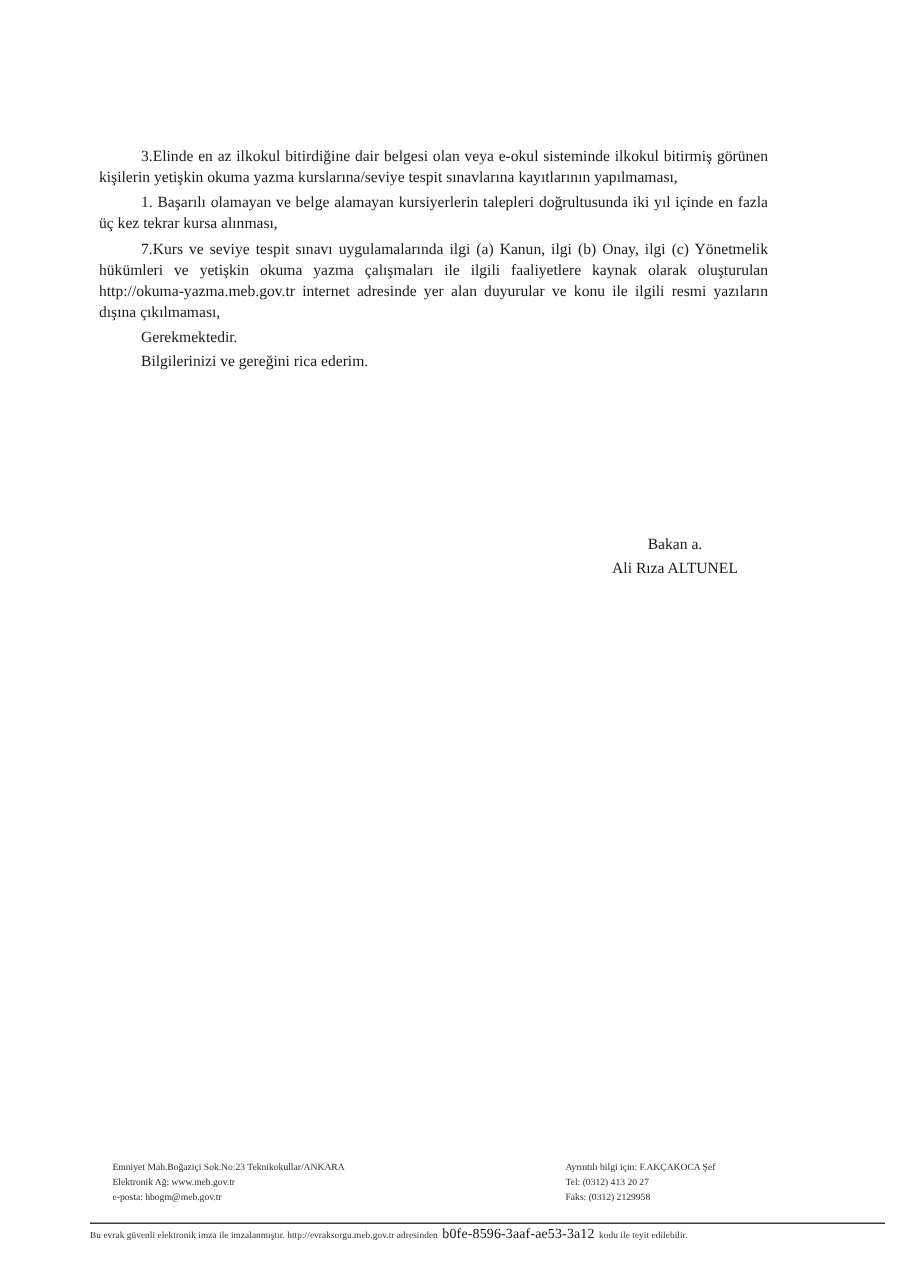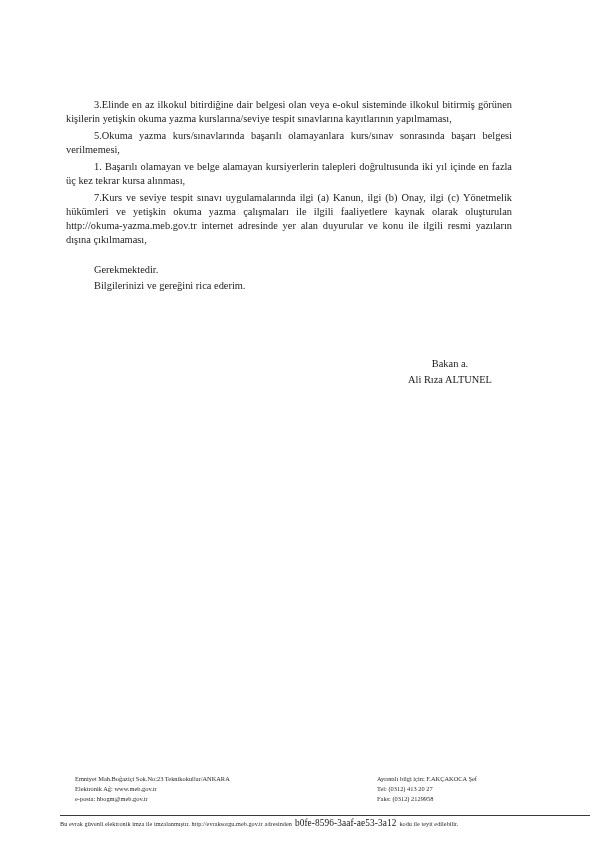--- a/index.html
+++ b/index.html
@@ -33,21 +33,21 @@
   .para {
     margin: 0 0 2.5px 0;
     font-size: 10.4px;
     line-height: 14.2px;
     text-align: justify;
     text-indent: 28px;
     color: #1b1b1b;
   }
 
   .para.tight {
-    margin-bottom: 14px;
+    margin-bottom: 1px;
   }
 
   .closing {
     margin: 0;
     font-size: 10.4px;
     line-height: 16.5px;
     text-indent: 28px;
     text-align: left;
     color: #1b1b1b;
   }
@@ -121,21 +121,20 @@
     padding: 0 3px;
   }
 </style>
 </head>
 <body>
 
 <div class="page">
 
   <div class="body-block">
     <p class="para">3.Elinde en az ilkokul bitirdiğine dair belgesi olan veya e-okul sisteminde ilkokul bitirmiş görünen kişilerin yetişkin okuma yazma kurslarına/seviye tespit sınavlarına kayıtlarının yapılmaması,</p>
-    <p class="para">5.Okuma yazma kurs/sınavlarında başarılı olamayanlara kurs/sınav sonrasında başarı belgesi verilmemesi,</p>
     <p class="para">1. Başarılı olamayan ve belge alamayan kursiyerlerin talepleri doğrultusunda iki yıl içinde en fazla üç kez tekrar kursa alınması,</p>
     <p class="para tight">7.Kurs ve seviye tespit sınavı uygulamalarında ilgi (a) Kanun, ilgi (b) Onay, ilgi (c) Yönetmelik hükümleri ve yetişkin okuma yazma çalışmaları ile ilgili faaliyetlere kaynak olarak oluşturulan http://okuma-yazma.meb.gov.tr internet adresinde yer alan duyurular ve konu ile ilgili resmi yazıların dışına çıkılmaması,</p>
     <p class="closing">Gerekmektedir.</p>
     <p class="closing">Bilgilerinizi ve gereğini rica ederim.</p>
   </div>
 
   <div class="signature">
     <div>Bakan a.</div>
     <div>Ali Rıza ALTUNEL</div>
   </div>

